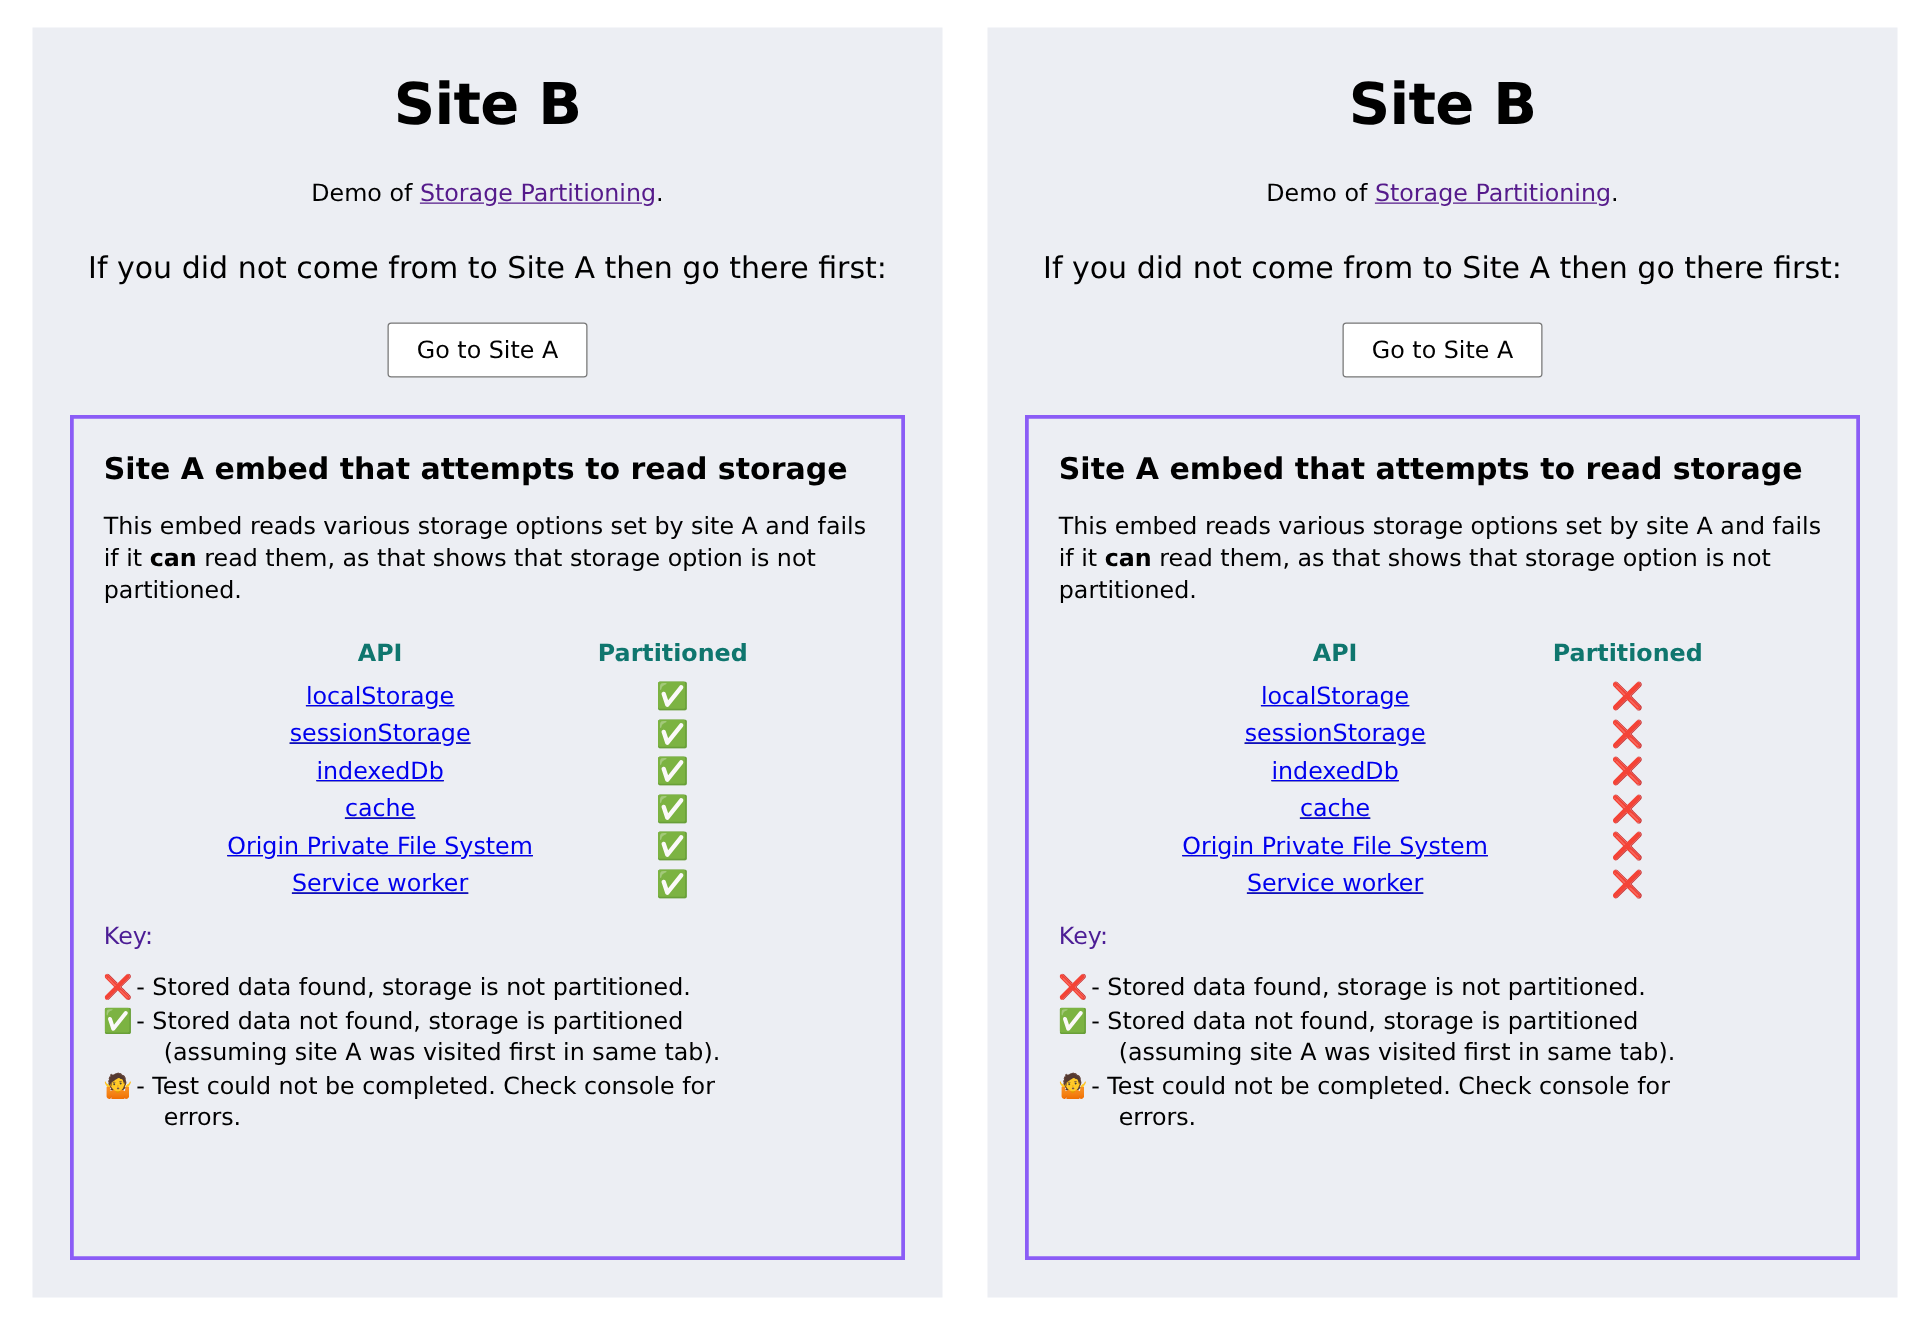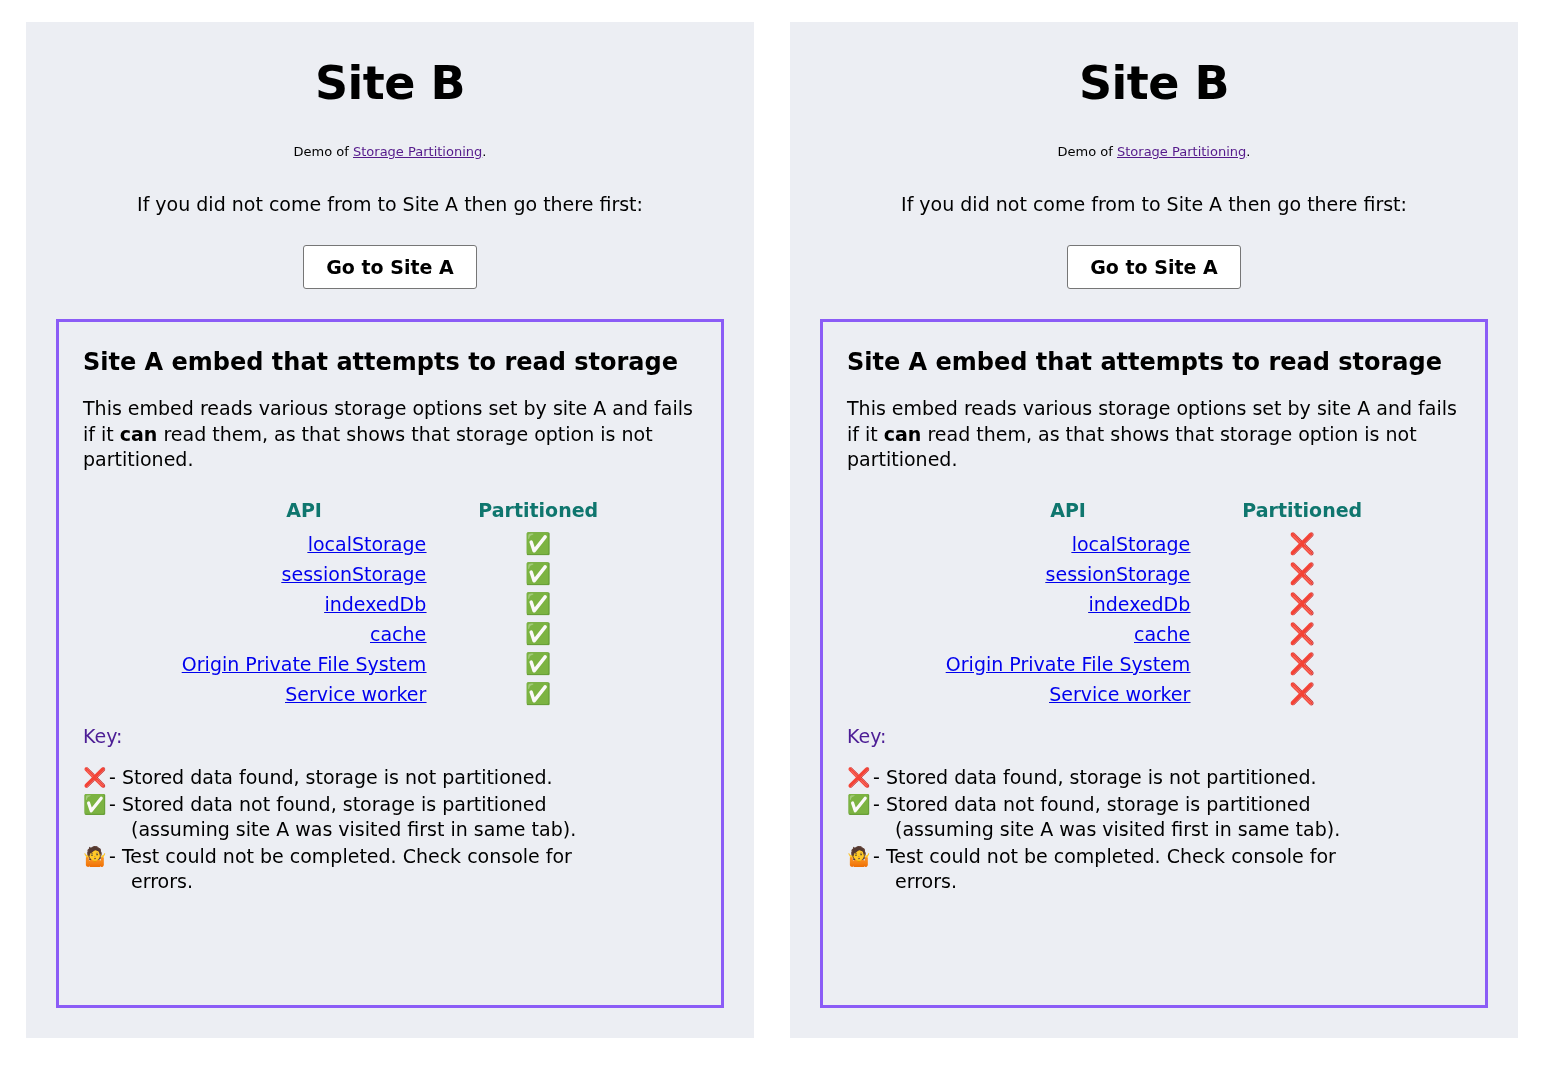--- a/index.html
+++ b/index.html
@@ -31,46 +31,45 @@
     align-items: center;
   }
   .site-title {
     font-size: 46px;
     font-weight: bold;
     margin: 8px 0 34px 0;
     color: #000;
     letter-spacing: -0.5px;
   }
   .intro {
-    font-size: 13px;
+    font-size: 19px;
     color: #000;
     margin: 0 0 34px 0;
     text-align: center;
   }
   .intro a {
     color: #551a8b;
     text-decoration: underline;
   }
   .hint {
-    font-size: 19px;
+    font-size: 24px;
     color: #000;
     margin: 0 0 30px 0;
     text-align: center;
   }
   .goto-btn {
     font-family: "DejaVu Sans", sans-serif;
     font-size: 19px;
     padding: 10px 22px;
     background: #ffffff;
     border: 1px solid #767676;
     border-radius: 3px;
     color: #000;
     cursor: pointer;
     margin-bottom: 30px;
-    font-weight: bold;
   }
   .embed {
     border: 3px solid #8b5cf6;
     background: #eceef3;
     width: 100%;
     box-sizing: border-box;
     padding: 20px 24px 26px 24px;
     flex: 1 1 auto;
   }
   .embed-title {
@@ -95,21 +94,21 @@
     padding: 0 26px 8px 26px;
     text-align: center;
     color: #0f766e;
   }
   table.api-table td {
     font-size: 19px;
     padding: 3px 26px;
     color: #000;
   }
   table.api-table td.api-cell {
-    text-align: right;
+    text-align: center;
     text-decoration: underline;
   }
   table.api-table td.api-cell a {
     color: #0000ee;
     text-decoration: underline;
   }
   table.api-table td.status-cell {
     text-align: center;
     font-size: 21px;
   }

